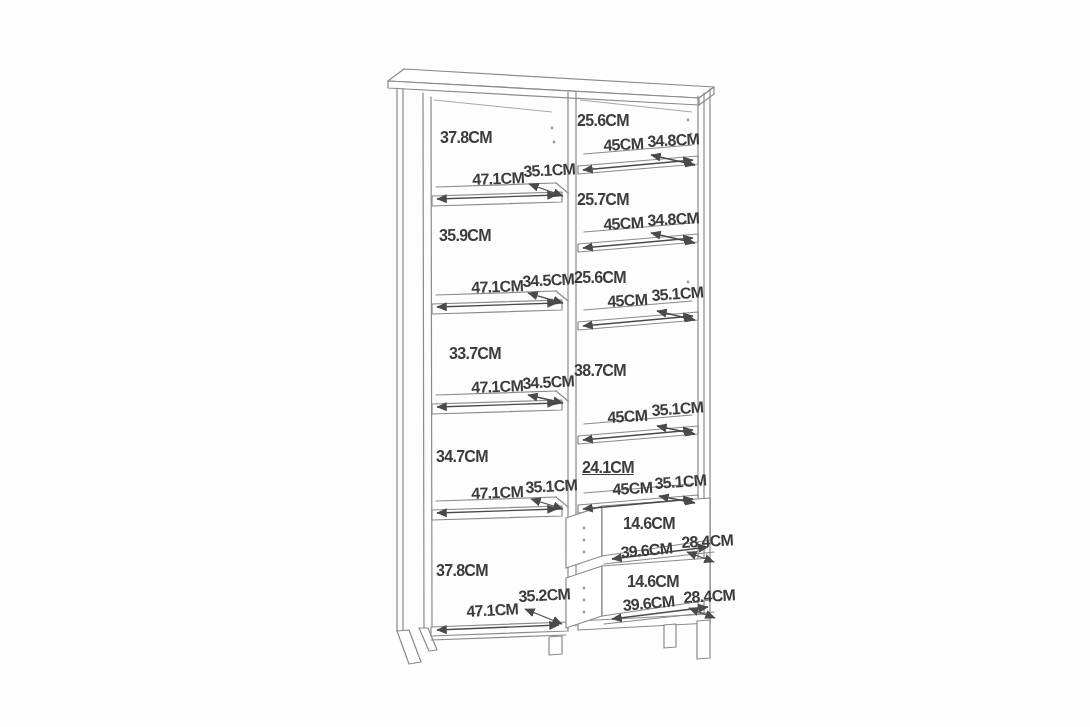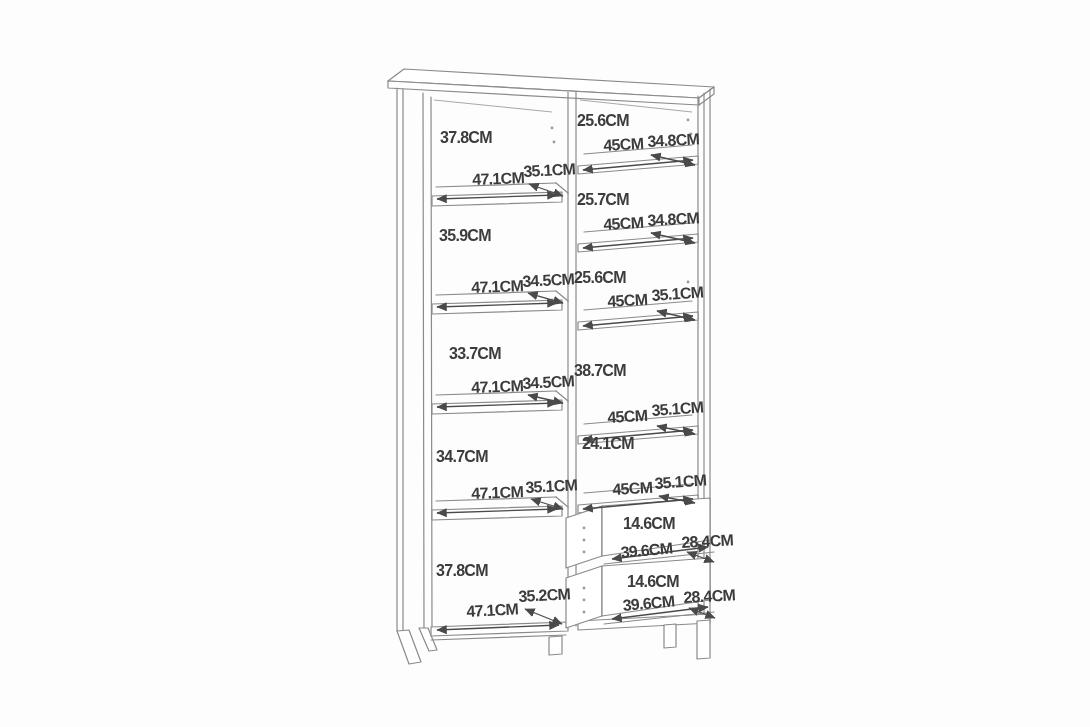--- a/index.html
+++ b/index.html
@@ -190,21 +190,21 @@
       <span class="dim-label" style="left: 466px; top: 604px; transform: rotate(-3deg);">47.1CM</span>
       <span class="dim-label" style="left: 523px; top: 164px; transform: rotate(-3deg);">35.1CM</span>
       <span class="dim-label" style="left: 522px; top: 274px; transform: rotate(-3deg);">34.5CM</span>
       <span class="dim-label" style="left: 522px; top: 376px; transform: rotate(-3deg);">34.5CM</span>
       <span class="dim-label" style="left: 525px; top: 480px; transform: rotate(-3deg);">35.1CM</span>
       <span class="dim-label" style="left: 518px; top: 589px; transform: rotate(-3deg);">35.2CM</span>
       <span class="dim-label" style="left: 577px; top: 113px;">25.6CM</span>
       <span class="dim-label" style="left: 577px; top: 192px;">25.7CM</span>
       <span class="dim-label" style="left: 574px; top: 270px;">25.6CM</span>
       <span class="dim-label" style="left: 574px; top: 343px; margin-top: 20px;">38.7CM</span>
-      <span class="dim-label" style="left: 582px; top: 436px;">24.1CM</span>
+      <span class="dim-label" style="left: 582px; top: 460px; text-decoration: underline;">24.1CM</span>
       <span class="dim-label" style="left: 603px; top: 138px; transform: rotate(-3deg);">45CM</span>
       <span class="dim-label" style="left: 603px; top: 217px; transform: rotate(-3deg);">45CM</span>
       <span class="dim-label" style="left: 607px; top: 294px; transform: rotate(-3deg);">45CM</span>
       <span class="dim-label" style="left: 607px; top: 410px; transform: rotate(-3deg);">45CM</span>
       <span class="dim-label" style="left: 612px; top: 482px; transform: rotate(-3deg);">45CM</span>
       <span class="dim-label" style="left: 647px; top: 134px; transform: rotate(-3deg);">34.8CM</span>
       <span class="dim-label" style="left: 647px; top: 213px; transform: rotate(-3deg);">34.8CM</span>
       <span class="dim-label" style="left: 651px; top: 288px; transform: rotate(-4deg);">35.1CM</span>
       <span class="dim-label" style="left: 651px; top: 403px; transform: rotate(-4deg);">35.1CM</span>
       <span class="dim-label" style="left: 654px; top: 476px; transform: rotate(-4deg);">35.1CM</span>

